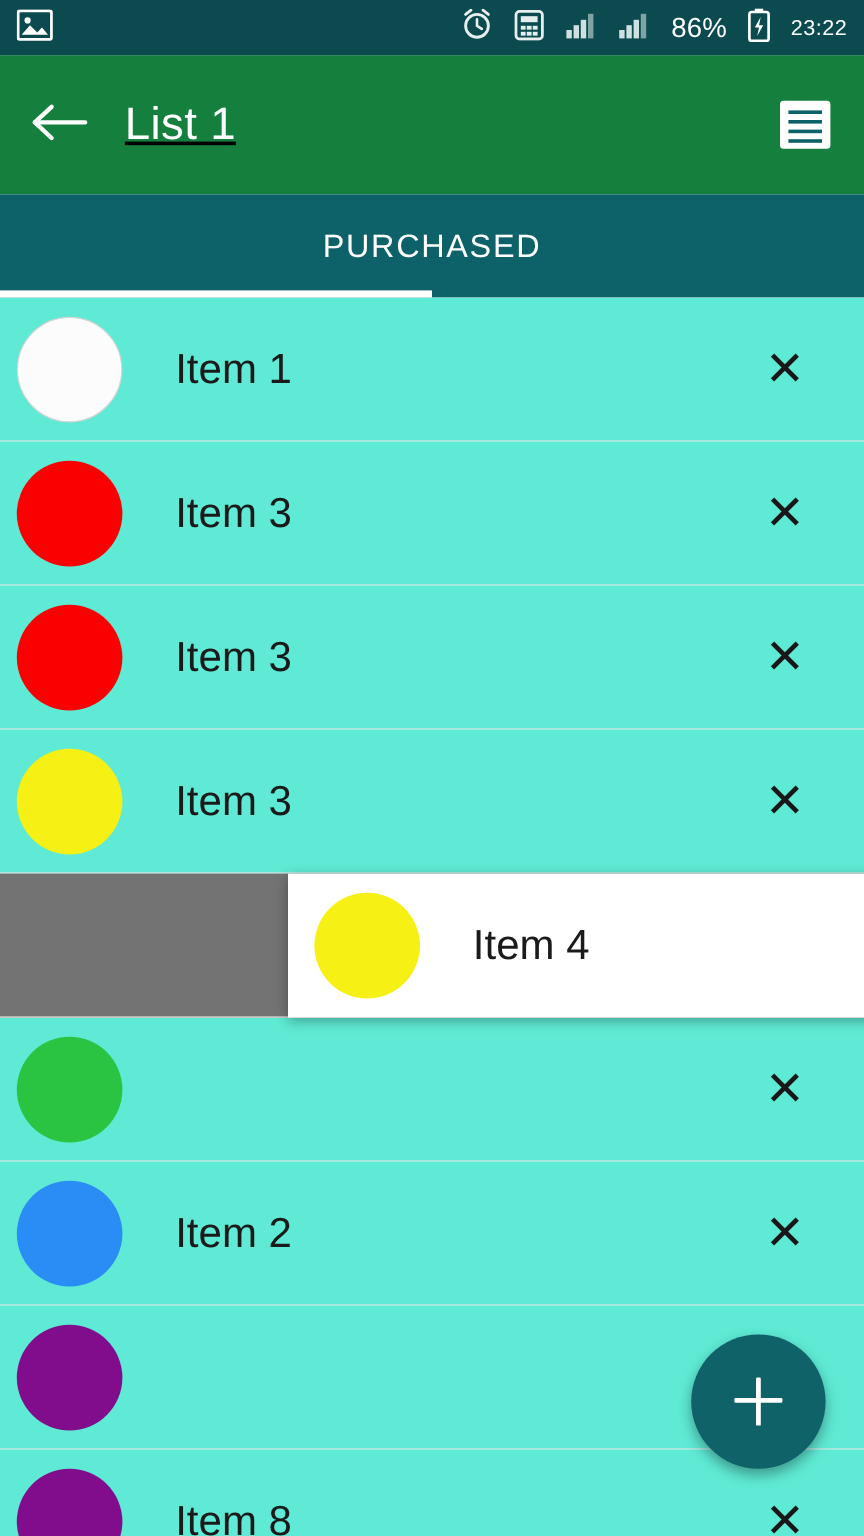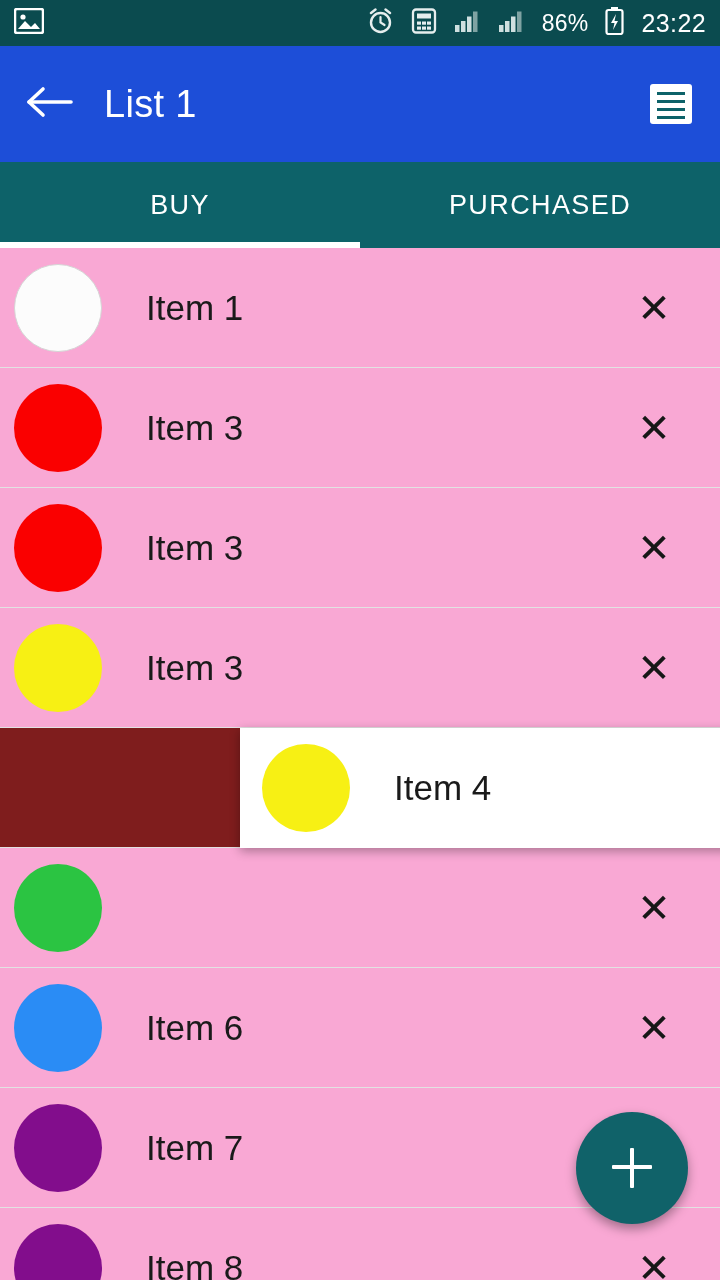--- a/index.html
+++ b/index.html
@@ -28,32 +28,33 @@
     align-items: center;
     gap: 17px;
   }
   .sb-icon { display: block; }
   .status-battery-text {
     font-size: 23px;
     letter-spacing: .2px;
     color: #ffffff;
   }
   .status-clock {
-    font-size: 25px;
+    font-size: 18px;
     color: #ffffff;
     letter-spacing: .4px;
   }
 
   
   .app-bar {
     height: 116px;
-    background: #1d4ed8;
+    background: #15803d;
     display: flex;
     align-items: center;
     padding: 0 22px;
+    text-decoration: underline;
   }
   .back-button {
     width: 56px; height: 56px;
     display: flex; align-items: center; justify-content: center;
   }
   .app-title {
     color: #ffffff;
     font-size: 38px;
     font-weight: normal;
     margin-left: 26px;
@@ -109,21 +110,21 @@
   .list {
     position: relative;
     background: #ffffff;
   }
   .list-row {
     height: 120px;
     display: flex;
     align-items: center;
     padding: 0 0 0 14px;
     border-bottom: 1px solid #e2e2e2;
-    background: #f9a8d4;
+    background: #5eead4;
   }
   .dot {
     width: 88px; height: 88px;
     border-radius: 50%;
     flex: 0 0 auto;
   }
   .dot.empty { border: 1px solid #d5d5d5; background: #fcfcfc; }
   .row-label {
     margin-left: 44px;
     font-size: 35px;
@@ -135,21 +136,21 @@
     width: 48px; height: 48px;
     display: flex; align-items: center; justify-content: center;
     font-size: 40px;
     color: #171717;
     line-height: 1;
   }
 
   
   .drag-placeholder {
     height: 120px;
-    background: #7f1d1d;
+    background: #737373;
     border-bottom: 1px solid #e2e2e2;
     position: relative;
   }
   .drag-row {
     position: absolute;
     left: 240px;
     right: -20px;
     top: 0;
     height: 120px;
     background: #ffffff;
@@ -261,23 +262,20 @@
       </svg>
     </span>
   </div>
   <div class="app-title">List 1</div>
   <div class="menu-button">
     <span class="menu-glyph"></span>
   </div>
 </div>
 
 <div class="tab-bar">
-  <div class="tab active">
-    <span>BUY</span>
-  </div>
   <div class="tab">
     <span>PURCHASED</span>
   </div>
   <div class="tab-indicator"></div>
 </div>
 
 <div class="content-wrap">
   <div class="list">
 
     <div class="list-row">
@@ -311,27 +309,26 @@
       </div>
     </div>
 
     <div class="list-row">
       <span class="dot" style="background:#2bc442"></span>
       <span class="delete-button">✕</span>
     </div>
 
     <div class="list-row">
       <span class="dot" style="background:#2a8cf5"></span>
-      <span class="row-label">Item 6</span>
+      <span class="row-label">Item 2</span>
       <span class="delete-button">✕</span>
     </div>
 
     <div class="list-row">
       <span class="dot" style="background:#820d8c"></span>
-      <span class="row-label">Item 7</span>
       <span class="delete-button">✕</span>
     </div>
 
     <div class="list-row">
       <span class="dot" style="background:#820d8c"></span>
       <span class="row-label">Item 8</span>
       <span class="delete-button">✕</span>
     </div>
 
   </div>

